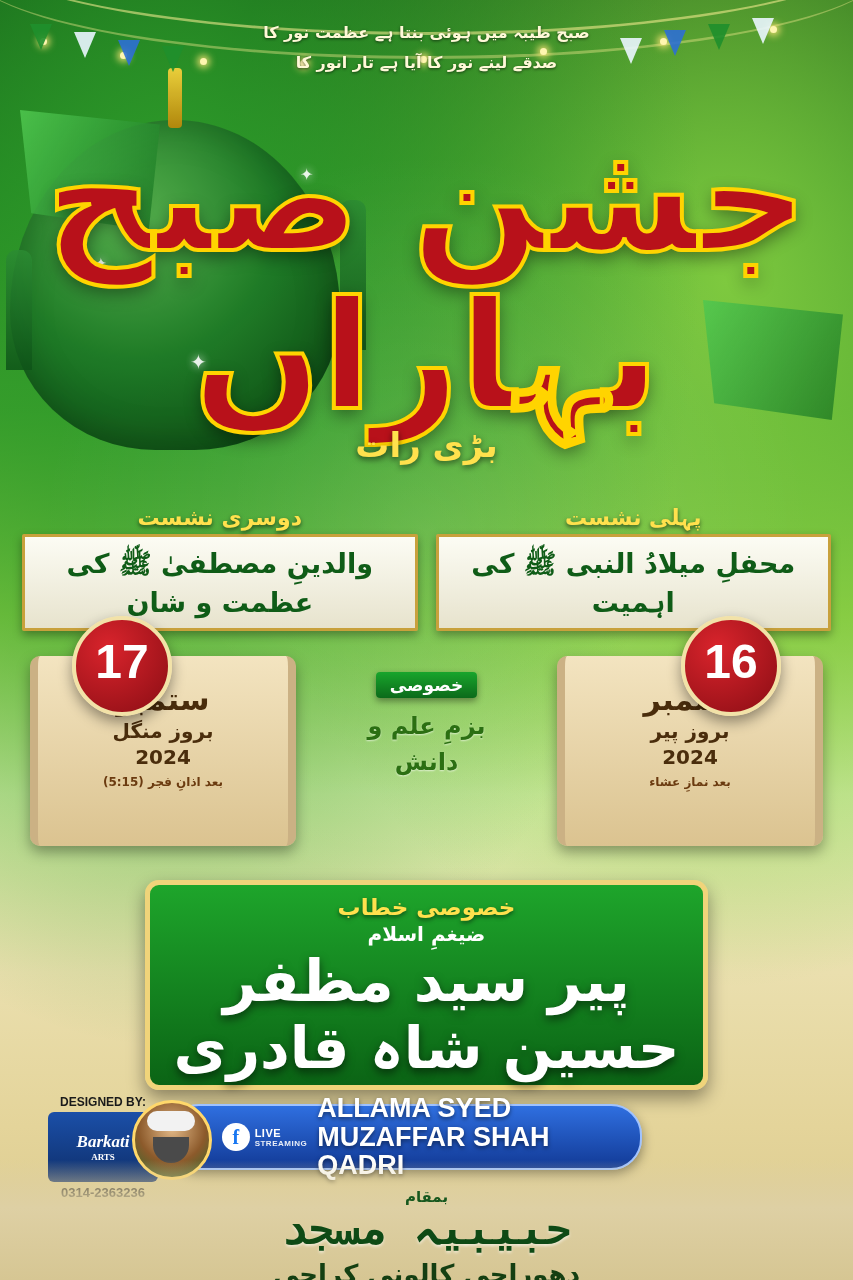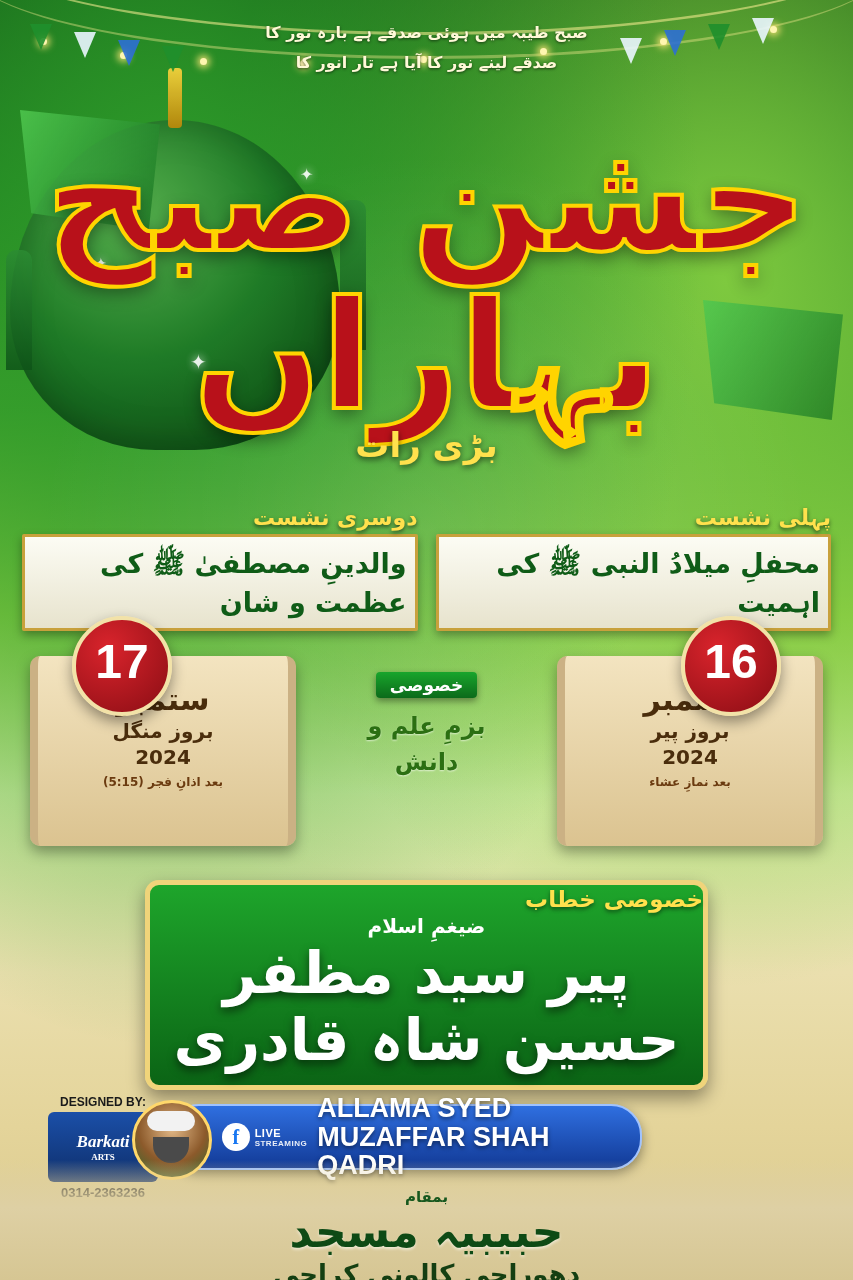--- a/index.html
+++ b/index.html
@@ -76,21 +76,21 @@
   .title-sub{
     margin-top:-10px;color:#ffe14d;font-size:34px;font-weight:bold;
     text-shadow:0 2px 6px rgba(0,0,0,.6);
   }
 
   .sessions{
     position:absolute;top:505px;left:22px;right:22px;
     display:flex;gap:18px;justify-content:space-between;
   }
   .session{
-    flex:1;position:relative;text-align:right;
+    flex:1;position:relative;text-align:center;
   }
   .session .label{
     color:#ffe14d;font-size:22px;font-weight:bold;margin-bottom:4px;
     text-shadow:0 2px 4px rgba(0,0,0,.6);
   }
   .session .box{
     background:linear-gradient(180deg,#fcfcf4,#e7e3cd);
     border:3px solid #c8a13c;border-radius:2px;
     padding:10px 8px;color:#0f5c17;font-size:27px;font-weight:bold;
     box-shadow:0 4px 10px rgba(0,0,0,.35);
@@ -139,23 +139,22 @@
   }
 
   .speaker-panel{
     position:absolute;left:145px;right:145px;top:880px;height:200px;
     background:linear-gradient(180deg,#1ea52b,#0b6415);
     border:5px solid #f0d47a;border-radius:14px;
     box-shadow:0 8px 18px rgba(0,0,0,.4);
     text-align:center;
   }
   .speaker-panel .khitab{
-    color:#ffe14d;font-size:23px;font-weight:bold;margin-top:1px;
+    color:#ffe14d;font-size:23px;font-weight:bold;margin-top:9px;
     text-shadow:0 2px 4px rgba(0,0,0,.5);
-    text-align:right;
   }
   .speaker-panel .zia{
     color:#fff;font-size:20px;font-weight:bold;margin-top:2px;
   }
   .speaker-panel .name{
     color:#fff;font-size:58px;font-weight:bold;line-height:1.15;margin-top:2px;
     text-shadow:0 4px 10px rgba(0,0,0,.55);
   }
 
   .designed{
@@ -197,20 +196,21 @@
 
   .venue{
     position:absolute;left:0;right:0;top:1188px;text-align:center;
   }
   .venue .small{
     color:#17581e;font-size:15px;font-weight:bold;
   }
   .venue .big{
     color:#0e4a15;font-size:44px;font-weight:bold;line-height:1.2;
     text-shadow:0 2px 3px rgba(255,255,255,.55);
+    font-family:Liberation Mono, monospace;
   }
   .venue .area{
     color:#143f12;font-size:26px;font-weight:bold;
   }
   .footer-sand{
     position:absolute;left:0;right:0;bottom:0;height:120px;
     background:linear-gradient(180deg, rgba(222,203,150,0) 0%, #ded0a4 40%, #d6c693 100%);
   }
 </style>
 </head>
@@ -242,21 +242,21 @@
     <div class="flag w" style="left:74px;top:32px;"></div>
     <div class="flag b" style="left:118px;top:40px;"></div>
     <div class="flag" style="left:162px;top:46px;"></div>
     <div class="flag w" style="left:620px;top:38px;"></div>
     <div class="flag b" style="left:664px;top:30px;"></div>
     <div class="flag" style="left:708px;top:24px;"></div>
     <div class="flag w" style="left:752px;top:18px;"></div>
   </div>
 
   <div class="top-couplet urdu">
-    <div>صبح طیبہ میں ہوئی صدقے ہے بارہ نور کا</div>
+    <div>صبح طیبہ میں ہوئی بنتا ہے عظمت نور کا</div>
     <div>صدقے لینے نور کا آیا ہے تار انور کا</div>
   </div>
 
   <div class="title-wrap">
     <div class="title-main urdu">جشن صبح بہاراں</div>
     <div class="title-sub urdu">بڑی رات</div>
   </div>
 
   <div class="sessions">
     <div class="session">

